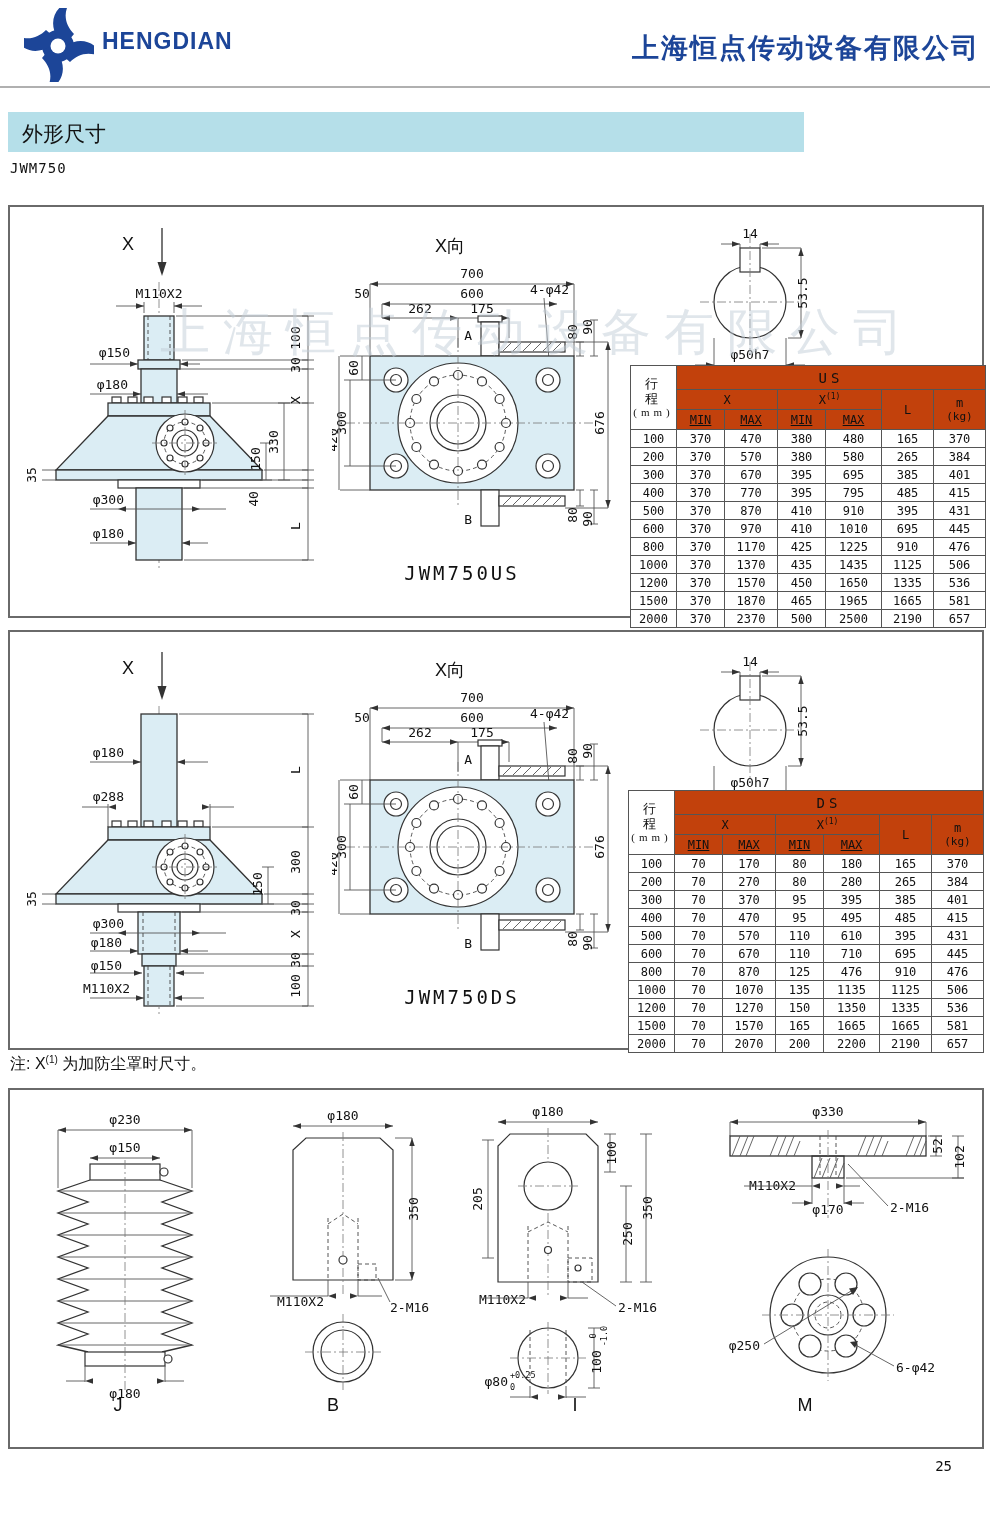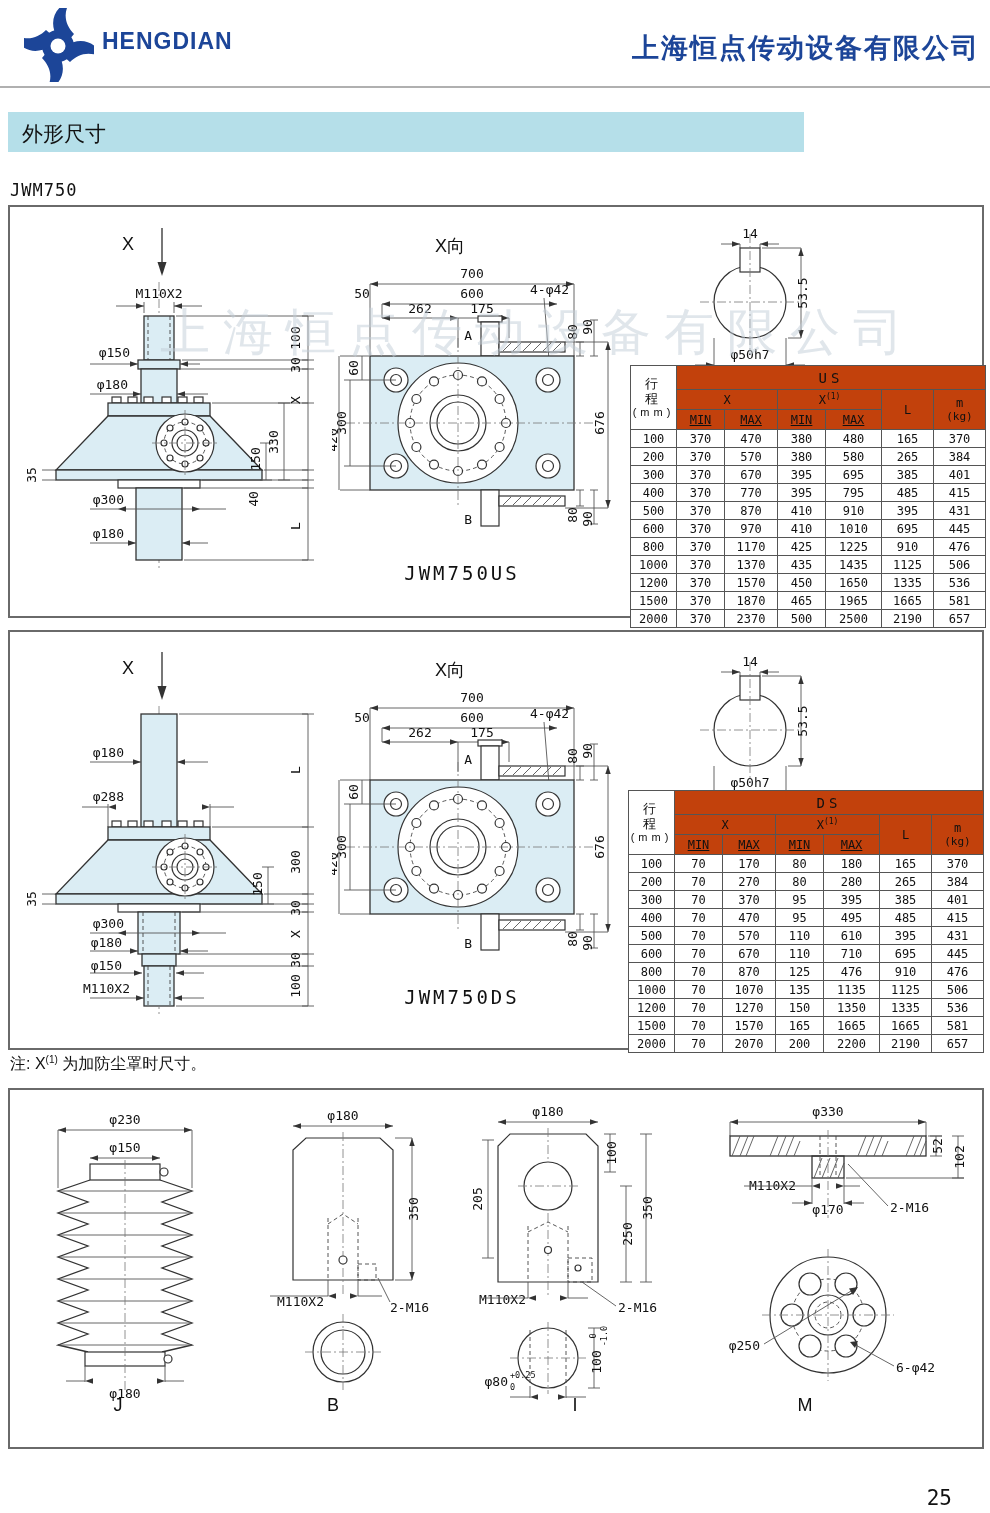--- a/index.html
+++ b/index.html
@@ -7,40 +7,40 @@
         font-family:"Liberation Sans",sans-serif;color:#111;}
   
   .hdr-logo-text{position:absolute;left:102px;top:28px;font-size:23px;font-weight:700;
         color:#1c4598;letter-spacing:1px;}
   .hdr-company{position:absolute;right:10px;top:30px;font-size:27px;font-weight:700;
         color:#1c4598;font-family:"Liberation Serif",serif;letter-spacing:2px;}
   .hdr-rule{position:absolute;left:0;top:86px;width:990px;height:2px;background:#b0b0b0;}
   
   .banner{position:absolute;left:8px;top:112px;width:796px;height:40px;background:#b5dfe9;}
   .banner span{display:inline-block;margin:8px 0 0 14px;font-size:21px;color:#111;}
-  .model{position:absolute;left:10px;top:180px;font-size:17px;letter-spacing:1px;
+  .model{position:absolute;left:10px;top:160px;font-size:14px;letter-spacing:1px;
         font-family:"DejaVu Sans Mono",monospace;}
   
   .panel{position:absolute;left:8px;width:972px;border:2px solid #6a6a6a;background:#fff;}
   #panel-us{top:205px;height:409px;}
   #panel-ds{top:630px;height:416px;}
   #panel-acc{top:1088px;height:357px;}
   .watermark{position:absolute;left:150px;top:92px;font-size:50px;letter-spacing:13px;
         color:#c3ced8;opacity:.5;white-space:nowrap;pointer-events:none;z-index:6;}
   .note{position:absolute;left:10px;top:1054px;font-size:16px;}
   .note sup{font-size:10px;}
-  .page-num{position:absolute;right:38px;top:1458px;font-size:21px;
-        font-family:"DejaVu Sans Mono",monospace;margin-top:28px;}
+  .page-num{position:absolute;right:38px;top:1458px;font-size:14px;
+        font-family:"DejaVu Sans Mono",monospace;}
   
   .dim-table{position:absolute;border-collapse:collapse;background:#fff;z-index:8;
         font-family:"DejaVu Sans Mono",monospace;font-size:12px;color:#111;table-layout:fixed;}
   .dim-table th,.dim-table td{border:1px solid #555;text-align:center;vertical-align:middle;
         padding:0 1px;overflow:hidden;}
   .dim-table thead th{background:#c2410c;font-weight:normal;}
-  .dim-table th.stroke-th{background:#fff;font-family:Liberation Sans, sans-serif;font-size:13px;text-align:center;}
+  .dim-table th.stroke-th{background:#fff;font-family:Liberation Serif, serif;font-size:13px;text-align:center;}
   .stroke-th .zh{width:17px;margin:0 auto;word-break:break-all;line-height:1.15;}
   .stroke-th .unit,.m-th .unit{font-size:11px;}
   .dim-table sup{font-size:8px;}
   .dim-table tbody td{height:17px;}
   .h1 th{height:23px;font-size:14px;letter-spacing:4px;}
   .h2 th{height:19px;}
   .h3 th{height:19px;text-decoration:underline;}
   
   .d-svg{position:absolute;z-index:4;}
   .d-svg .ol{fill:none;stroke:#333;stroke-width:1.3;}

